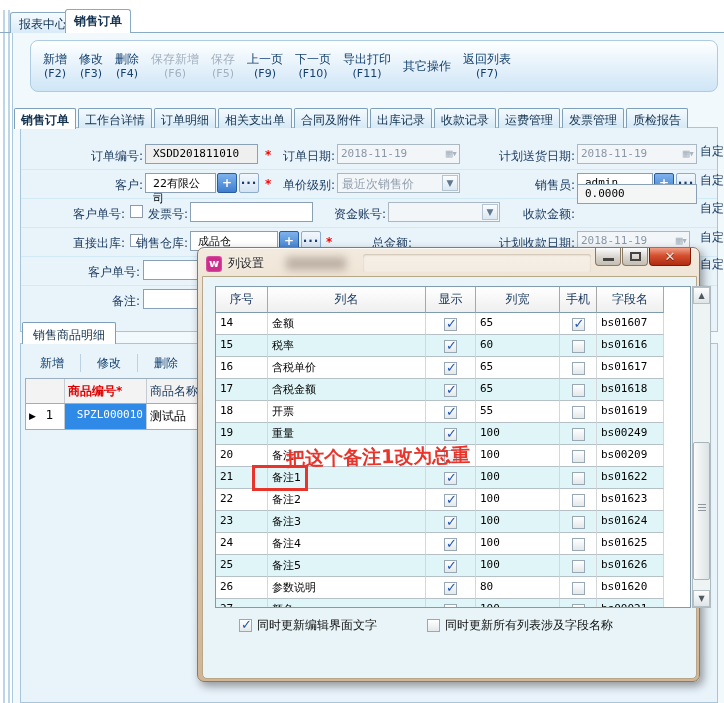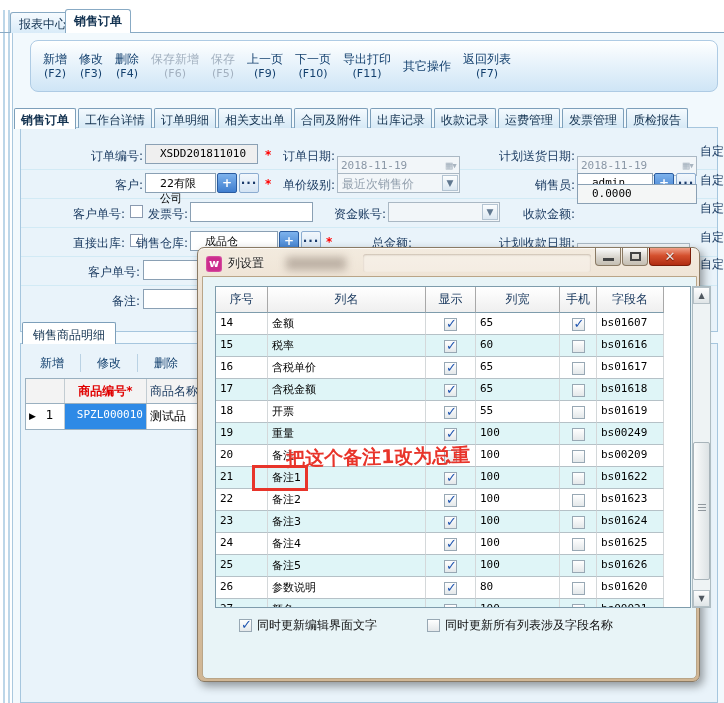--- a/index.html
+++ b/index.html
@@ -32,25 +32,25 @@
   .dtab { height:20px; padding:3px 6px 0 6px; margin-right:2px; border:1px solid #7d9fba; border-bottom:none; border-radius:2px 2px 0 0;
           background:linear-gradient(#f4fafe,#d6e9f6); color:#12314f; white-space:nowrap; cursor:pointer; }
   .dtab.active { background:#fff; font-weight:bold; height:21px; }
 
   
   .form-panel { position:absolute; left:20px; top:127px; width:698px; height:205px; background:#e9f3fa; border:1px solid #a6c6de; }
   .sepline { position:absolute; left:21px; width:696px; height:1px; background:#d2eaf5; }
 
   .lbl { position:absolute; color:#17375e; text-align:right; white-space:nowrap; }
   .req { position:absolute; color:#f00; font-weight:bold; }
-  .inp { position:absolute; height:20px; border:1px solid #8aa0b4; background:#fff; padding:2px 14px; font-size:11px; }
+  .inp { position:absolute; height:20px; border:1px solid #8aa0b4; background:#fff; padding:2px 7px; font-size:11px; }
   .inp.ro { background:#efefef; }
   .fieldtxt { font-family:"DejaVu Sans Mono", monospace; font-size:11px; }
   .datebox { position:absolute; height:20px; border:1px solid #aab8c4; background:#f2f6f9; color:#8a97a6; padding:2px 3px;
-             font-family:"DejaVu Sans Mono", monospace; font-size:11px;margin-top:12px; }
+             font-family:"DejaVu Sans Mono", monospace; font-size:11px; }
   .datebox .ic { position:absolute; right:2px; top:2px; color:#a8b4c0; font-size:11px; letter-spacing:-1px; }
   .ddbox { position:absolute; height:20px; border:1px solid #aab8c4; background:#f2f6f9; color:#93a0ae; padding:2px 18px 2px 4px; }
   .ddbox .ar { position:absolute; right:1px; top:1px; width:16px; height:16px; background:linear-gradient(#fbfdfe,#dce8f2);
                border:1px solid #b4c4d2; color:#607890; font-size:9px; text-align:center; line-height:15px; }
   .plusbtn { position:absolute; width:20px; height:20px; border:1px solid #2a5ca0; border-radius:2px; color:#fff; font-weight:bold;
              background:linear-gradient(#7db2ec,#3f7ecf); text-align:center; line-height:18px; cursor:pointer; }
   .dotbtn { position:absolute; width:20px; height:20px; border:1px solid #8cacd0; border-radius:2px; color:#1a3a6a; font-weight:bold;
             background:linear-gradient(#f2f7fc,#d4e4f4); text-align:center; line-height:12px; letter-spacing:1px; cursor:pointer; }
   .cbx { position:absolute; width:13px; height:13px; border:1px solid #8a9ab0; background:#fff; }
 
@@ -58,21 +58,21 @@
   .items-tab { position:absolute; left:22px; top:322px; height:22px; padding:4px 10px 0 10px; background:#fff;
                border:1px solid #7d9fba; border-bottom:none; border-radius:2px 2px 0 0; color:#12314f; z-index:2; }
   .items-panel { position:absolute; left:20px; top:343px; width:698px; height:360px; background:#e9f3fa; border:1px solid #a6c6de; }
   .items-btns { position:absolute; left:24px; top:350px; display:flex; align-items:center; height:26px; }
   .ibtn { padding:4px 16px; color:#13406e; cursor:pointer; }
   .ibtn-sep { width:1px; height:18px; background:#bad2e4; }
   .itable { position:absolute; left:25px; top:378px; width:240px; border:1px solid #9ab0c0; background:#fff; }
   .itr { display:flex; height:25px; }
   .ith { background:#f3f3f3; border-bottom:1px solid #9ab0c0; }
   .itc { border-right:1px solid #c2ccd2; padding:4px 3px; overflow:hidden; white-space:nowrap; }
-  .c0 { width:39px; } .c1 { width:82px; text-align:center; } .c2 { width:117px; }
+  .c0 { width:39px; } .c1 { width:82px; text-align:left; } .c2 { width:117px; }
   .hdr-red { color:#e00000; font-weight:bold; }
   .cell-sel { background:#2e8ae6; color:#fff; text-align:right; }
 
   .custom-link { position:absolute; left:700px; width:24px; color:#17375e; white-space:nowrap; overflow:hidden; cursor:pointer; }
 
   
   .dialog { position:absolute; left:197px; top:247px; width:503px; height:435px; z-index:10; border-radius:7px;
             background:linear-gradient(#f3ebdf,#dcc6ae 40%,#d0b694); border:1px solid #8a7a64;
             box-shadow:3px 4px 10px rgba(0,0,0,.4), inset 0 1px 0 rgba(255,255,255,.7); }
   .dlg-title { position:absolute; left:8px; top:7px; display:flex; align-items:center; }

